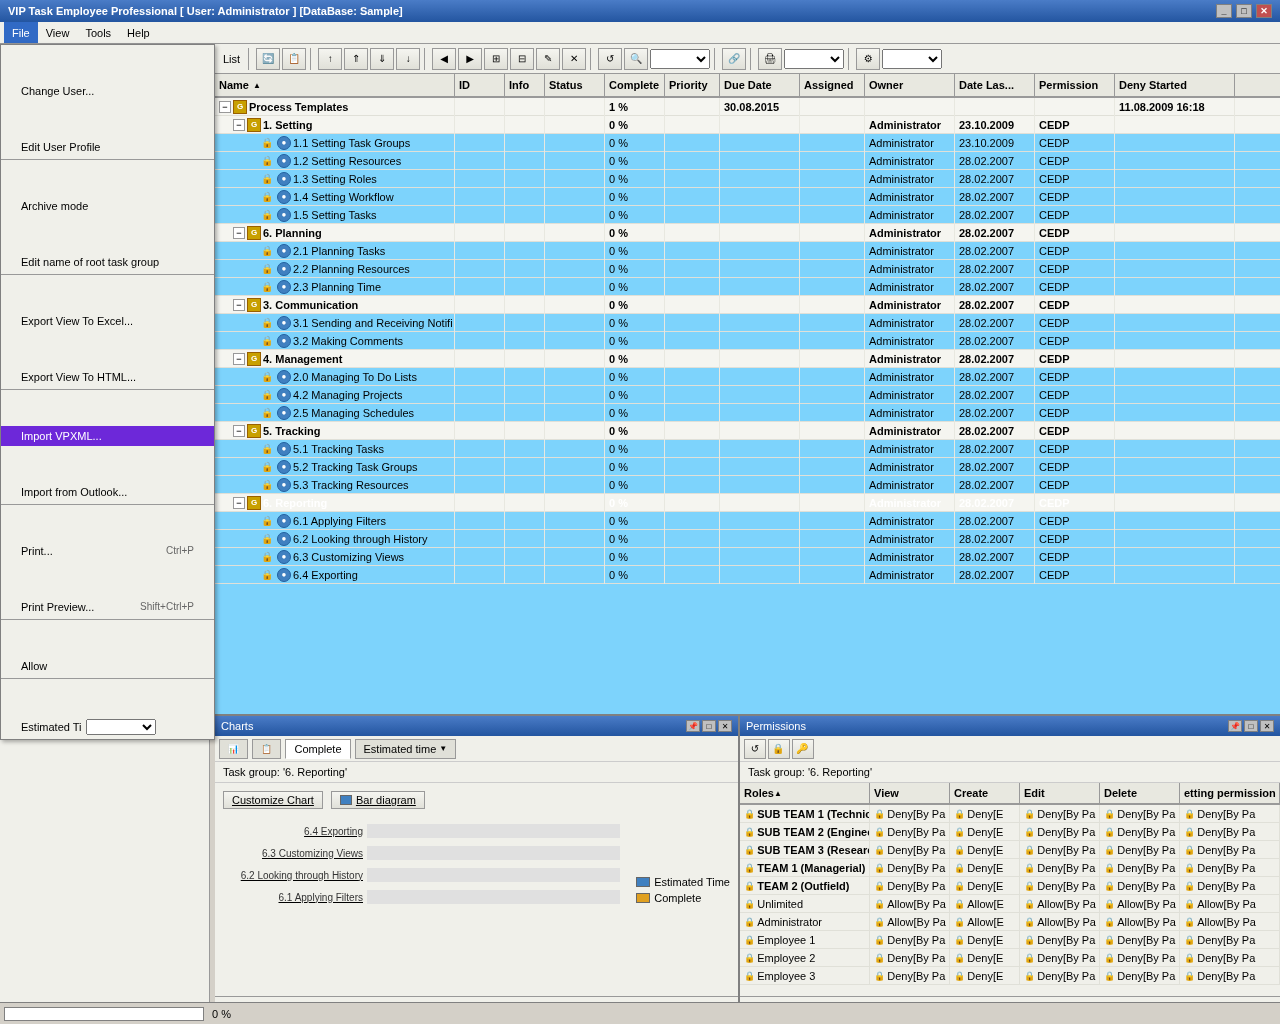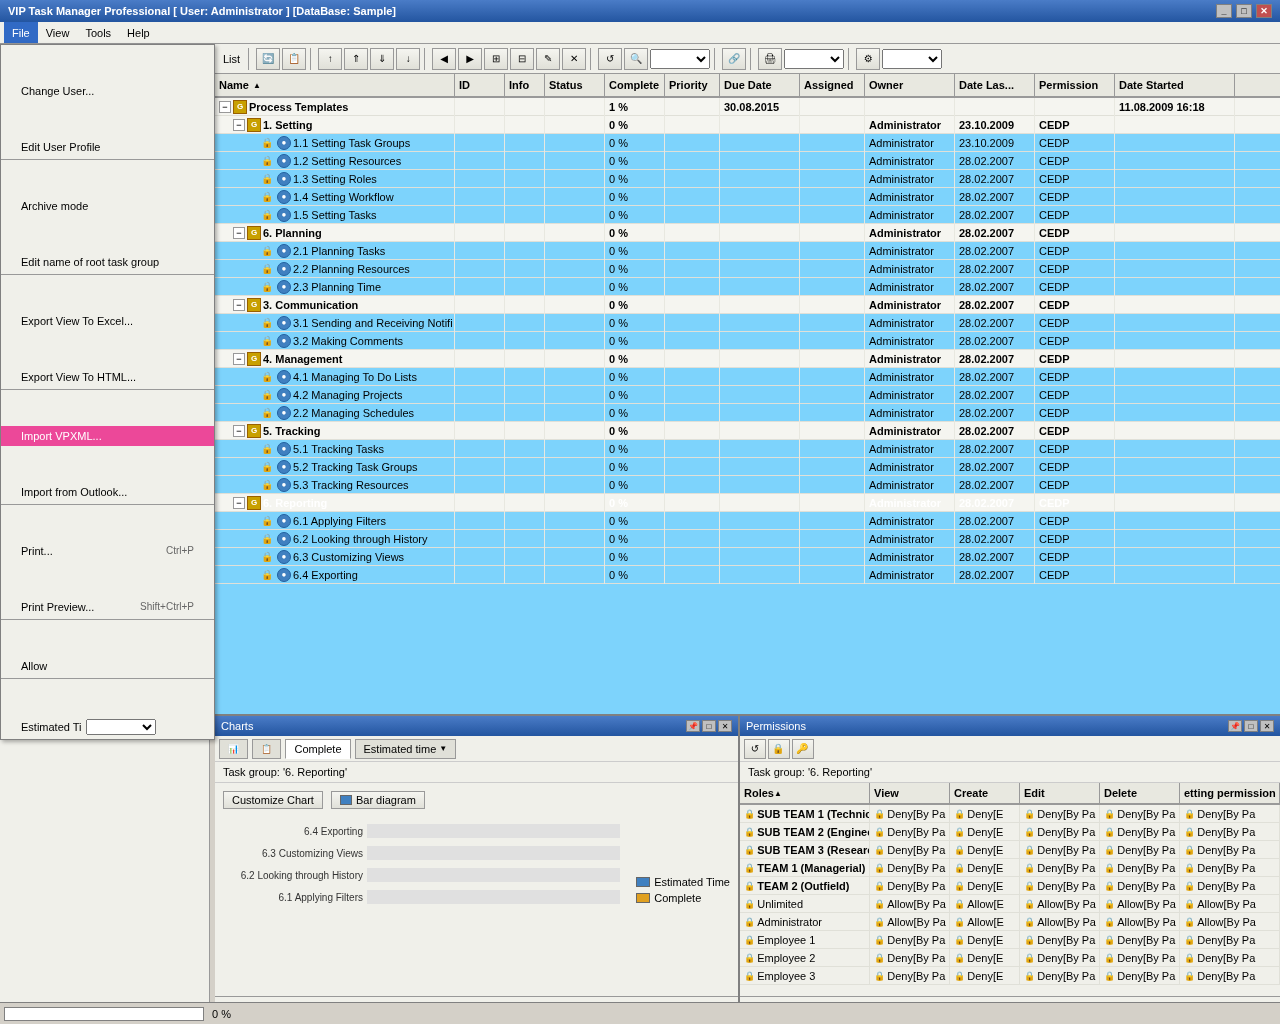--- a/index.html
+++ b/index.html
@@ -55,21 +55,21 @@
       border: 1px solid #808080;
       box-shadow: 2px 2px 4px rgba(0,0,0,0.3);
       z-index: 1000;
     }
     .dropdown-item {
       padding: 4px 20px;
       cursor: pointer;
       white-space: nowrap;
       margin-top: 36px;
     }
-    .dropdown-item.highlighted { background: #ec4899; color: white; }
+    .dropdown-item.highlighted { background: #6d28d9; color: white; }
     .dropdown-item .shortcut { float: right; color: #666; font-size: 10px; }
 
     
     .toolbar {
       background: #f0f0ea;
       border-bottom: 1px solid #999;
       height: 30px;
       display: flex;
       align-items: center;
       padding: 0 4px;
@@ -250,20 +250,21 @@
       flex: 1;
       display: flex;
       overflow: hidden;
     }
     .chart-area {
       flex: 1;
       padding: 8px;
       display: flex;
       flex-direction: column;
       position: relative;
+      text-decoration: underline;
     }
     .chart-controls {
       display: flex;
       gap: 8px;
       margin-bottom: 4px;
       align-items: center;
     }
     .chart-btn {
       padding: 2px 8px;
       border: 1px solid #999;
@@ -482,21 +483,21 @@
       background: #4080c0;
     }
 
     .col-sort-arrow { margin-left: 4px; font-size: 8px; }
     .task-name-cell { display: flex; align-items: center; }
   </style>
 </head>
 <body>
 
 <div class="title-bar">
-  <span>VIP Task Manager Professional [ User: Administrator ] [DataBase: Sample]</span>
+  <span>VIP Task Employee Professional [ User: Administrator ] [DataBase: Sample]</span>
   <div class="title-bar-controls">
     <div class="title-btn">_</div>
     <div class="title-btn">□</div>
     <div class="title-btn" style="background:#c05050;color:white;">✕</div>
   </div>
 </div>
 
 <div class="menu-bar">
   <div class="menu-item active">File</div>
   <div class="menu-item">View</div>
@@ -570,21 +571,21 @@
       <div class="col-header col-id">ID</div>
       <div class="col-header col-info">Info</div>
       <div class="col-header col-status">Status</div>
       <div class="col-header col-complete">Complete</div>
       <div class="col-header col-priority">Priority</div>
       <div class="col-header col-duedate">Due Date</div>
       <div class="col-header col-assigned">Assigned</div>
       <div class="col-header col-owner">Owner</div>
       <div class="col-header col-lasmod">Date Las...</div>
       <div class="col-header col-perm">Permission</div>
-      <div class="col-header col-datestarted">Date Started</div>
+      <div class="col-header col-datestarted">Deny Started</div>
     </div>
 
     <div class="task-rows" id="task-rows-container">
     <div class="task-row section-row">
           <div class="task-cell col-name">
             <div class="task-name-cell" style="padding-left: 0px;">
               <span class="expand-icon">−</span>
               <span class="task-icon task-icon-group">G</span>
               <span>Process Templates</span>
             </div>
@@ -890,21 +891,21 @@
           <div class="task-cell col-lasmod">28.02.2007</div>
           <div class="task-cell col-perm">CEDP</div>
           <div class="task-cell col-datestarted"></div>
         </div>
         <div class="task-row">
           <div class="task-cell col-name">
             <div class="task-name-cell" style="padding-left: 28px;">
               <span style="width: 14px; display: inline-block;"></span>
               <span class="task-icon task-icon-lock">🔒</span>
               <span class="task-icon task-icon-task">●</span>
-              <span>4.1 Managing To Do Lists</span>
+              <span>2.0 Managing To Do Lists</span>
             </div>
           </div>
           <div class="task-cell col-id"></div>
           <div class="task-cell col-info"></div>
           <div class="task-cell col-status"></div>
           <div class="task-cell col-complete">0 %</div>
           <div class="task-cell col-priority"></div>
           <div class="task-cell col-duedate"></div>
           <div class="task-cell col-assigned"></div>
           <div class="task-cell col-owner">Administrator</div>
@@ -932,21 +933,21 @@
           <div class="task-cell col-lasmod">28.02.2007</div>
           <div class="task-cell col-perm">CEDP</div>
           <div class="task-cell col-datestarted"></div>
         </div>
         <div class="task-row">
           <div class="task-cell col-name">
             <div class="task-name-cell" style="padding-left: 28px;">
               <span style="width: 14px; display: inline-block;"></span>
               <span class="task-icon task-icon-lock">🔒</span>
               <span class="task-icon task-icon-task">●</span>
-              <span>2.2 Managing Schedules</span>
+              <span>2.5 Managing Schedules</span>
             </div>
           </div>
           <div class="task-cell col-id"></div>
           <div class="task-cell col-info"></div>
           <div class="task-cell col-status"></div>
           <div class="task-cell col-complete">0 %</div>
           <div class="task-cell col-priority"></div>
           <div class="task-cell col-duedate"></div>
           <div class="task-cell col-assigned"></div>
           <div class="task-cell col-owner">Administrator</div>

